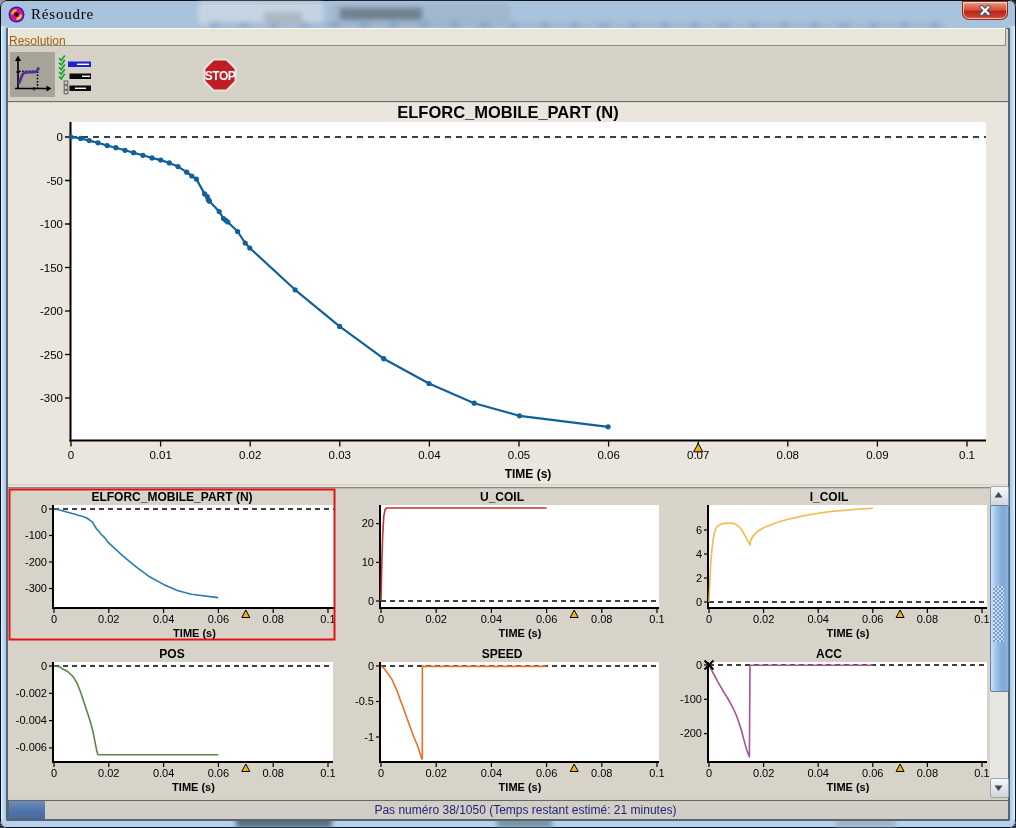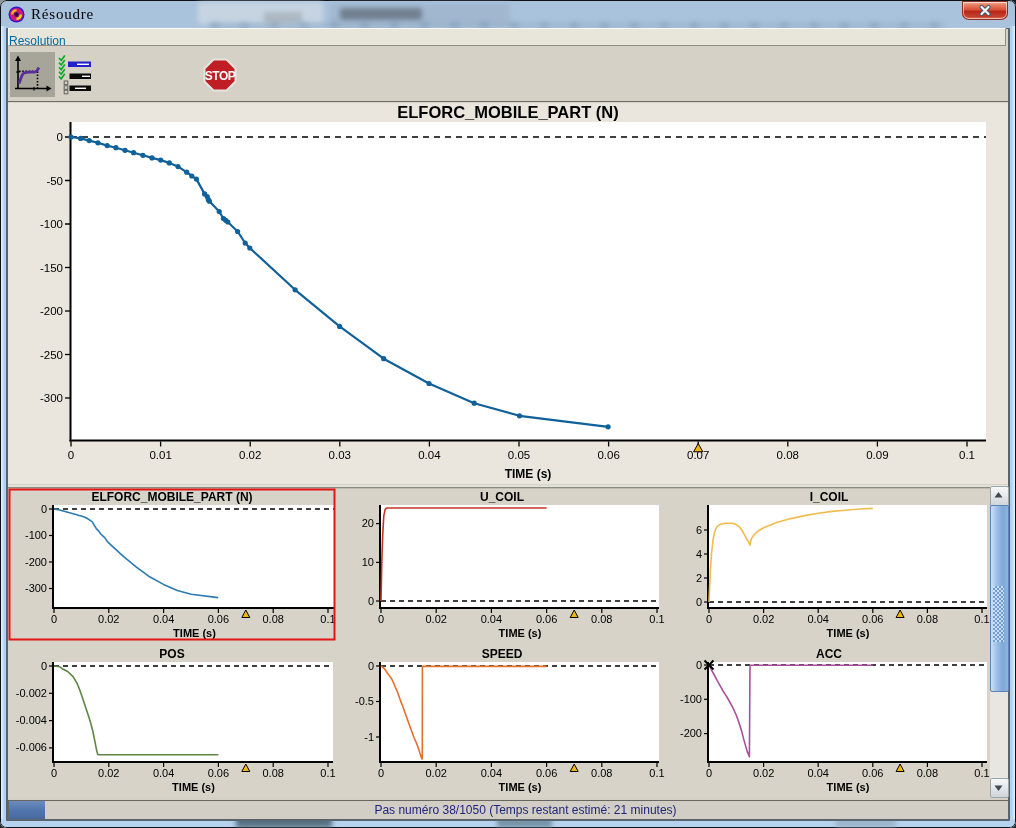--- a/index.html
+++ b/index.html
@@ -3,21 +3,21 @@
 html,body{margin:0;padding:0;width:1016px;height:828px;overflow:hidden;font-family:"Liberation Sans",sans-serif;}
 body{background:#23282c;position:relative;}
 .corner-tl{position:absolute;left:0;top:0;width:12px;height:12px;background:#8e969a;}
 .corner-r{position:absolute;right:0;top:0;width:14px;height:14px;background:#15181c;}
 .win{position:absolute;inset:0;border-radius:7px;background:linear-gradient(#a9c2dc 0%,#b9cfe6 35%,#c3d7ea 70%,#bcd3e8 100%);box-shadow:inset 0 0 0 1px rgba(252,254,255,.75);outline:1px solid #0e1216;outline-offset:-1px;overflow:hidden;}
 .glassL{position:absolute;left:1px;top:26px;width:5px;height:795px;background:linear-gradient(90deg,#e7f3fe,#b6d7f6 55%,#a9cdf1);}
 .glassR{position:absolute;left:1010px;top:26px;width:5px;height:795px;background:linear-gradient(270deg,#e7f3fe,#b6d7f6 55%,#a9cdf1);}
 .glassB{position:absolute;left:1px;top:819px;width:1014px;height:8px;background:#b6d2ef;border-radius:0 0 6px 6px;}
 .darkframe{position:absolute;left:6px;top:28px;width:1004px;height:793px;background:#58656f;border-radius:1px;}
 .client{position:absolute;left:8px;top:29px;width:1000px;height:790px;background:#d7d3c9;}
-.menubar{position:absolute;left:0;top:-1px;width:998px;height:18px;background:#e8e5da;border:1px solid;border-color:#fbfbf8 #8d8d85 #8d8d85 #fbfbf8;font-size:12px;color:#0369a1;box-sizing:border-box;padding-top:5px;padding-left:0px;}
+.menubar{position:absolute;left:0;top:-1px;width:998px;height:18px;background:#e8e5da;border:1px solid;border-color:#fbfbf8 #8d8d85 #8d8d85 #fbfbf8;font-size:12px;color:#a16207;box-sizing:border-box;padding-top:5px;padding-left:0px;}
 .toolbar{position:absolute;left:0;top:17px;width:1000px;height:55px;background:#d5d1c6;border-bottom:1px solid #6e6e66;}
 .statusbar{position:absolute;left:0;top:767px;width:1000px;height:23px;background:#d5d1c7;}
 .ptrack{position:absolute;left:0px;top:4px;width:999px;height:18px;background:#d2cec5;border-top:1px solid #67675f;border-left:1px solid #67675f;}
 .pfill{position:absolute;left:0px;top:0px;width:36px;height:18px;background:linear-gradient(#6d8cbd,#4f74ad 55%,#49699e);}
 .ptext{position:absolute;left:17px;top:2px;width:100%;text-align:center;font-size:12px;color:#20267a;}
 .titletext{position:absolute;left:31px;top:6px;font-size:15px;color:#000;letter-spacing:.8px;font-family:Liberation Serif, serif;}
 .smudge{position:absolute;filter:blur(2.5px);}
 </style></head><body>
 <div class="corner-tl"></div>
 <div class="corner-r"></div>

